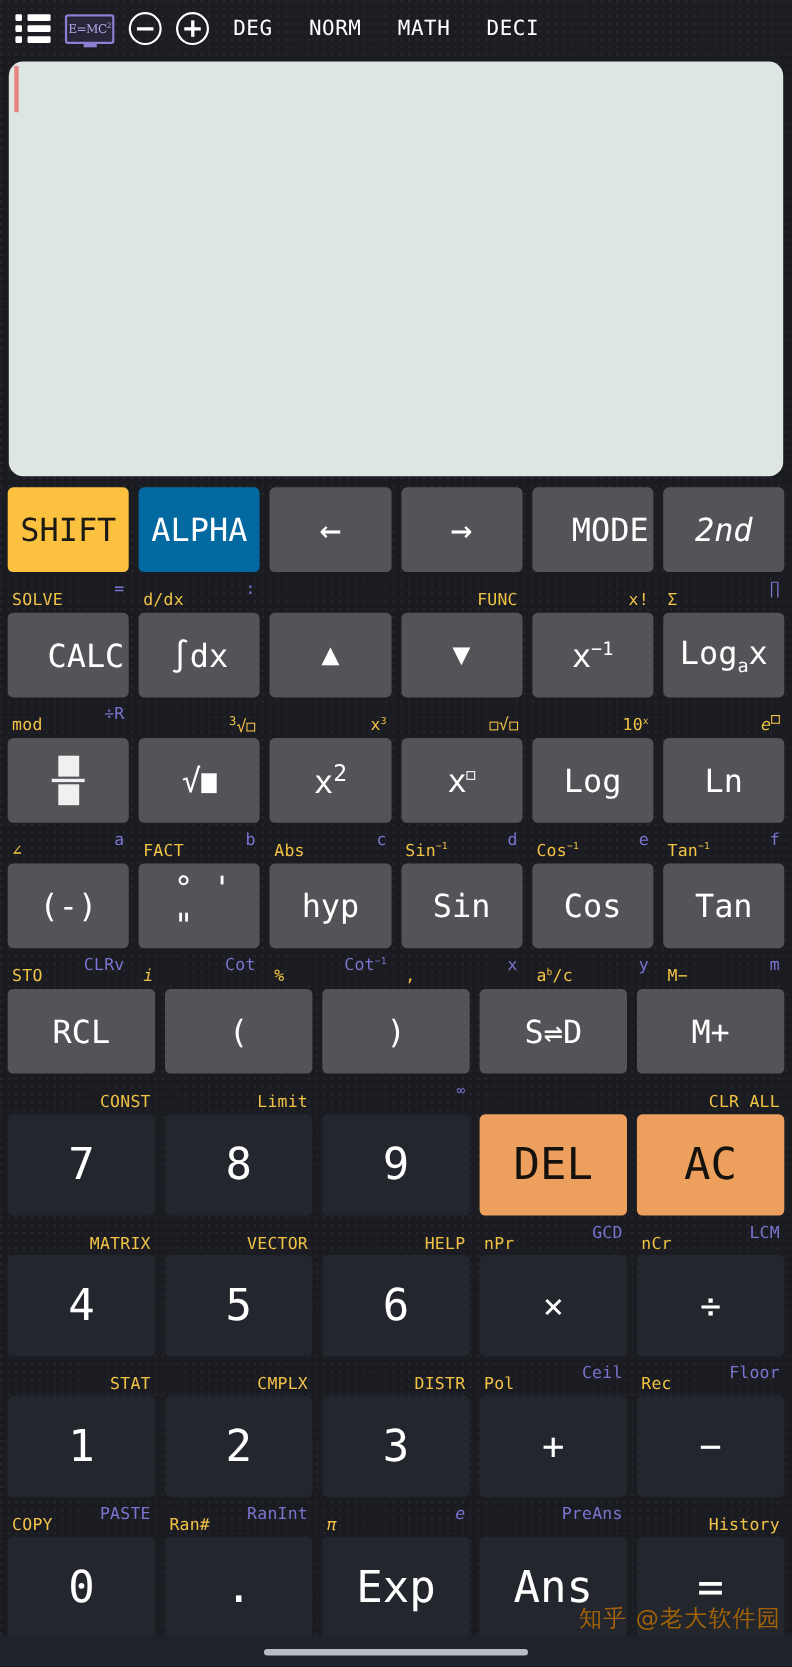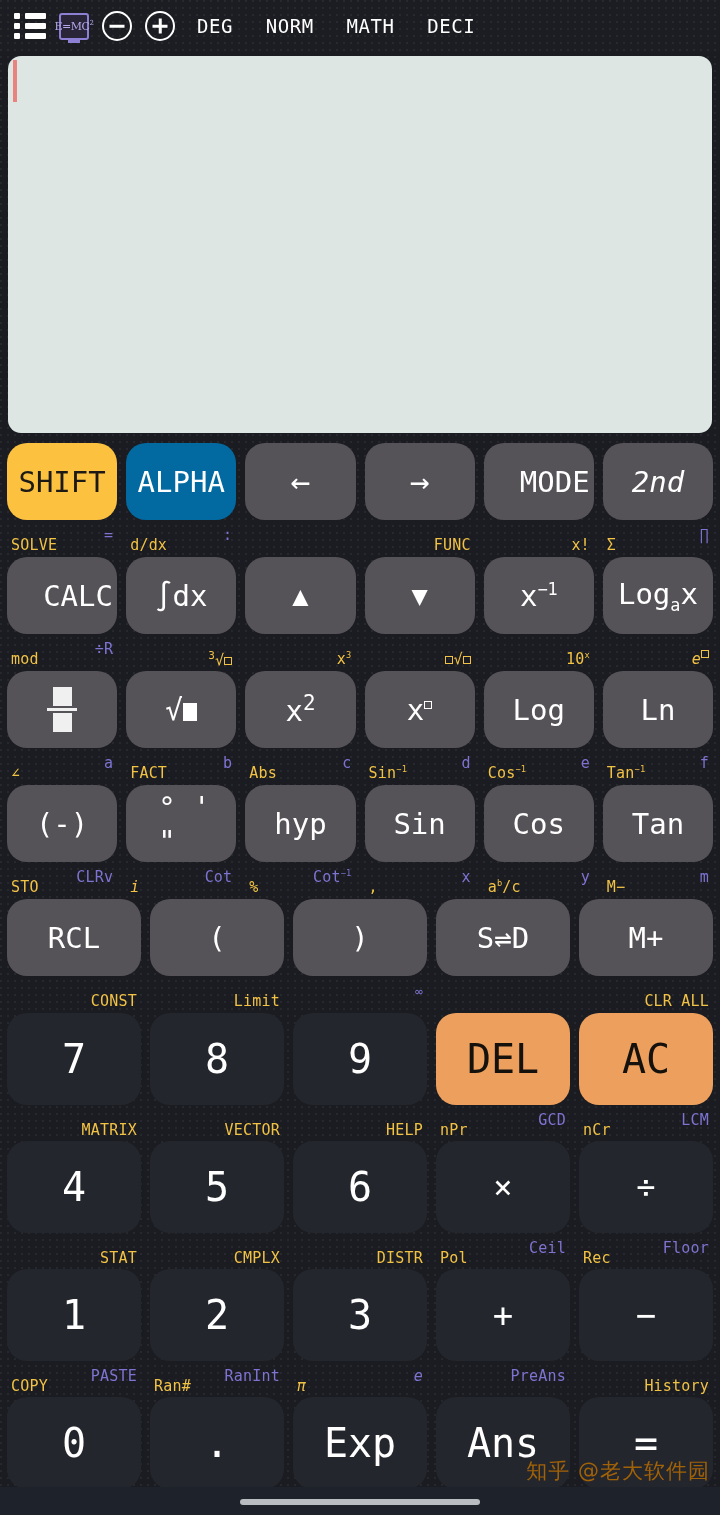--- a/index.html
+++ b/index.html
@@ -41,21 +41,21 @@
     background-size: 7px 7px;
     z-index: 5;
   }
 
   .menu-icon { width: 32px; height: 26px; display: flex; flex-direction: column; justify-content: space-between; }
   .menu-icon .mrow { display: flex; align-items: center; gap: 5px; height: 6px; }
   .menu-icon .dot { width: 6px; height: 6px; background: #fff; border-radius: 1px; }
   .menu-icon .bar { flex: 1; height: 6px; background: #fff; border-radius: 1px; }
 
   .emc-icon {
-    width: 30px; height: 27px;
+    width: 45px; height: 27px;
     border: 2px solid #8d7fd4;
     border-radius: 3px;
     background: #2a2438;
     display: flex; align-items: center; justify-content: center;
     position: relative;
   }
   .emc-icon .emc-text {
     color: #b4a9e8;
     font-size: 11px;
     letter-spacing: -0.5px;
@@ -134,21 +134,21 @@
     padding: 0 7px;
     gap: 9px;
   }
   .krow.fn { height: 114px; }
   .krow.num { height: 128px; }
   .krow.last { height: 123px; }
 
   .kcell { flex: 1; display: flex; flex-direction: column; }
 
   .key {
-    border-radius: 20px;
+    border-radius: 5px;
     display: flex;
     align-items: center;
     justify-content: center;
     color: #ffffff;
     user-select: none;
   }
   .krow.fn .key { height: 77px; font-size: 29px; }
   .krow.num .key { height: 92px; font-size: 40px; }
   .krow.last .key { height: 92px; font-size: 40px; }
 

